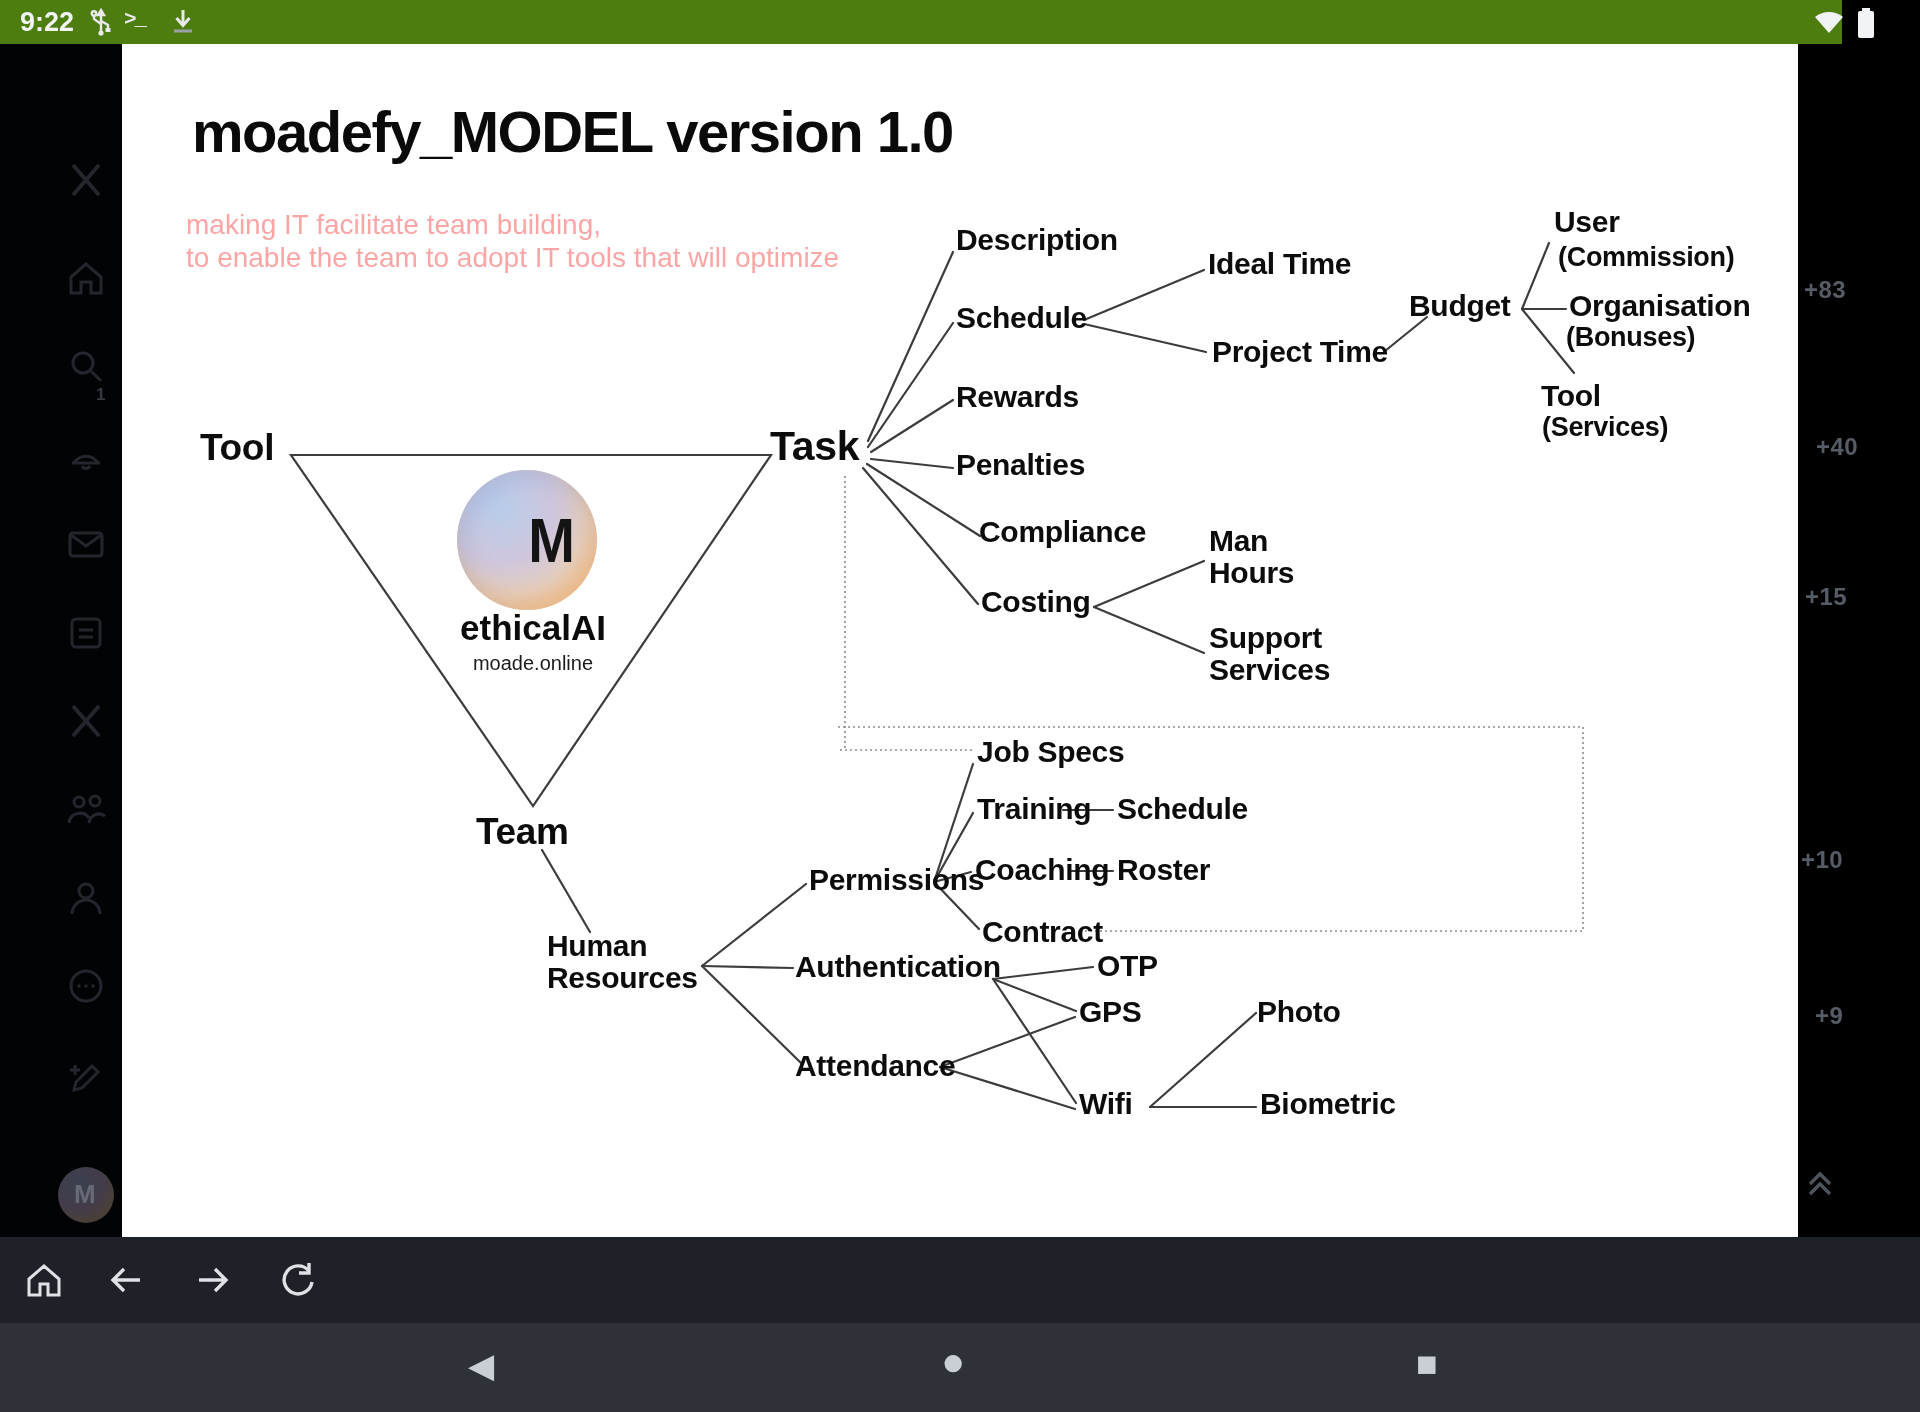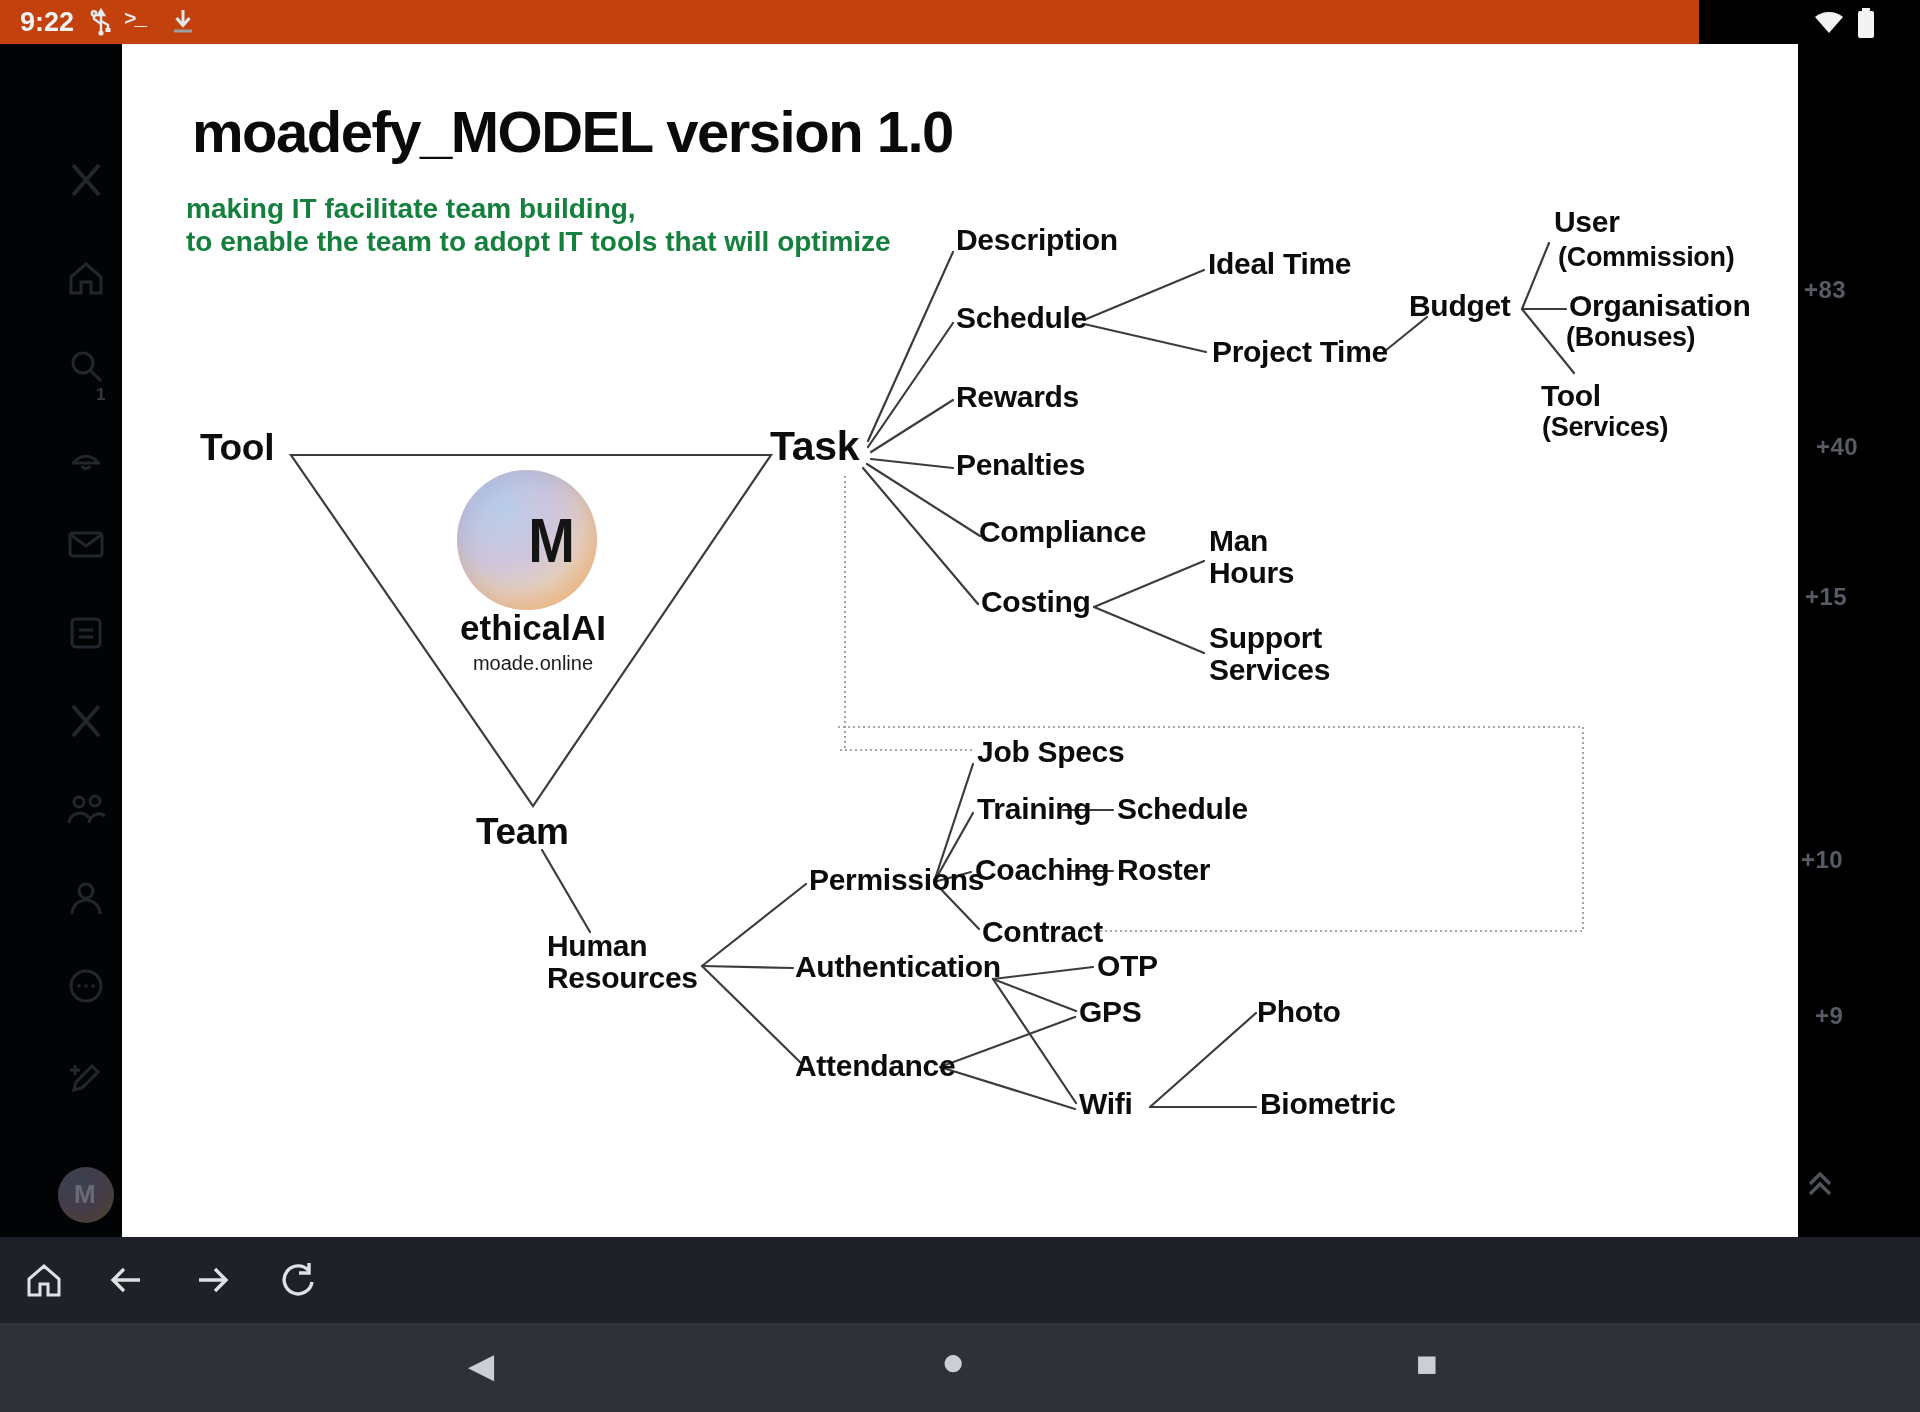--- a/index.html
+++ b/index.html
@@ -1,20 +1,20 @@
 <!DOCTYPE html>
 <html><head>
 <meta charset="utf-8">
 <style>
   html,body{margin:0;padding:0;background:#000;}
   .screen{position:relative;width:1920px;height:1412px;overflow:hidden;
     font-family:"Liberation Sans",sans-serif;background:#000;}
 
   
-  .status-bar{position:absolute;left:0;top:0;width:1699px;height:44px;background:#c2410c;text-align:right;}
+  .status-bar{position:absolute;left:0;top:0;width:1842px;height:44px;background:#4d7c0f;text-align:right;}
   .sb-time{position:absolute;left:20px;top:7px;font-size:27px;font-weight:bold;color:#f2f3f5;}
   .sb-ic{position:absolute;top:7px;}
   .sb-term{position:absolute;left:124px;top:8px;color:#e9eaec;font-size:21px;font-weight:bold;
     font-family:"Liberation Mono",monospace;letter-spacing:-2px;}
 
   
   .sidebar{position:absolute;left:0;top:44px;width:122px;height:1193px;background:#020305;}
   .side-ic{position:absolute;left:64px;width:44px;height:44px;}
   .side-badge{position:absolute;left:96px;top:341px;font-size:17px;color:#343a42;font-weight:bold;}
   .side-avatar{position:absolute;left:58px;top:1123px;width:56px;height:56px;border-radius:50%;
@@ -22,21 +22,21 @@
   .side-avatar span{position:absolute;left:16px;top:12px;font-size:26px;font-weight:bold;color:#8a8f98;opacity:.55;}
 
   .photo-area{position:absolute;left:122px;top:44px;width:1676px;height:1193px;background:#ffffff;}
   .right-strip{position:absolute;left:1798px;top:44px;width:122px;height:1193px;background:#000;}
   .act-count{position:absolute;font-size:24px;color:#565c65;font-weight:bold;letter-spacing:.5px;}
 
   
   .diagram-layer{position:absolute;left:0;top:0;width:1531px;height:1412px;pointer-events:none;}
   .d-title{position:absolute;left:192px;top:98px;font-size:58px;font-weight:bold;color:#0a0a0a;
     letter-spacing:-1.5px;white-space:nowrap;}
-  .d-sub{position:absolute;left:186px;top:192px;font-size:28px;color:#15803d;line-height:33px;font-weight:bold;}
+  .d-sub{position:absolute;left:186px;top:208px;font-size:28px;color:#fca5a5;line-height:33px;}
   .nd{position:absolute;font-weight:bold;font-size:30px;color:#0c0c0c;letter-spacing:-.3px;
     line-height:1.08;white-space:nowrap;}
   .nd.big{font-size:37px;}
   .nd.task{font-size:41px;}
   .nd.small{font-size:27px;}
   .nd.wrap{white-space:normal;}
   .logo-globe{position:absolute;left:457px;top:470px;width:140px;height:140px;border-radius:50%;
     background:radial-gradient(circle at 32% 28%, #b9cdea 0%, #cfc6dd 38%, #e3cfc2 62%, #eec9a2 82%, #e8ba90 100%);
     box-shadow:inset -6px -10px 22px rgba(235,170,110,.55), inset 8px 10px 20px rgba(150,180,230,.5);}
   .logo-globe .m{position:absolute;right:22px;top:38px;font-size:56px;font-weight:bold;color:#141414;

